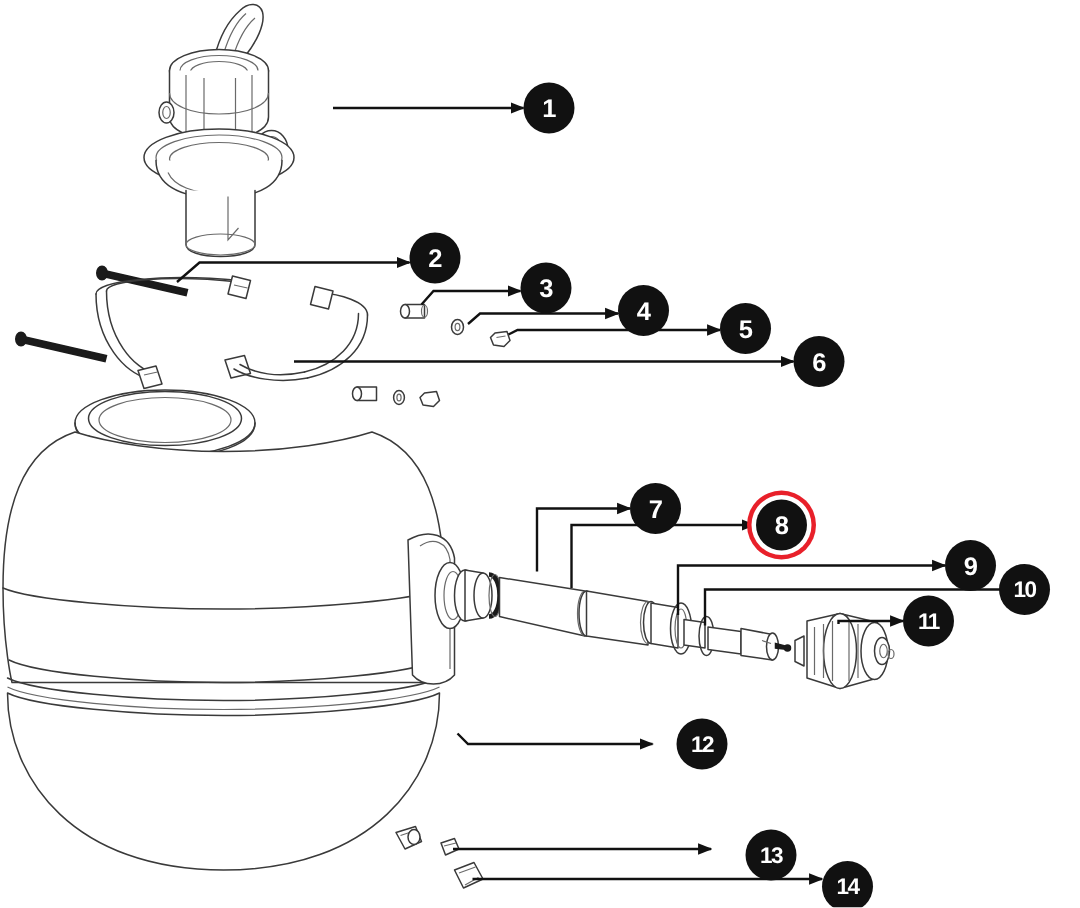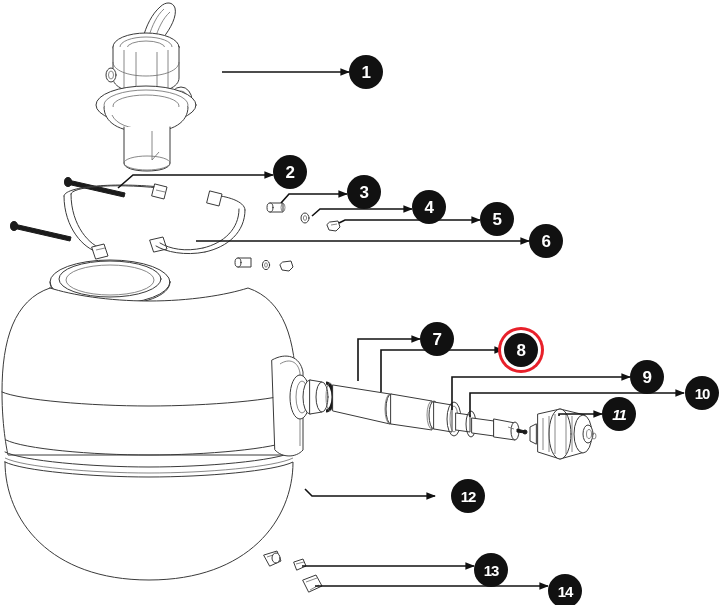--- a/index.html
+++ b/index.html
@@ -290,20 +290,20 @@
   <div id="callout-layer">
       <div class="callout" style="left: 366px; top: 72px; --hl: #e8202a;">1</div>
       <div class="callout" style="left: 290px; top: 172px; --hl: #e8202a;">2</div>
       <div class="callout" style="left: 364px; top: 192px; --hl: #e8202a;">3</div>
       <div class="callout" style="left: 429px; top: 207px; --hl: #e8202a;">4</div>
       <div class="callout" style="left: 497px; top: 219px; --hl: #e8202a;">5</div>
       <div class="callout" style="left: 546px; top: 241px; --hl: #e8202a;">6</div>
       <div class="callout" style="left: 437px; top: 339px; --hl: #e8202a;">7</div>
       <div class="callout selected" style="left: 521px; top: 350px; --hl: #e8202a;">8</div>
       <div class="callout" style="left: 647px; top: 377px; --hl: #e8202a;">9</div>
-      <div class="callout wide" style="left: 702px; top: 393px; text-align: right; --hl: #e8202a;">10</div>
-      <div class="callout wide" style="left: 619px; top: 414px; font-style: italic; --hl: #e8202a;">11</div>
+      <div class="callout wide" style="left: 683px; top: 393px; text-align: right; --hl: #e8202a;">10</div>
+      <div class="callout wide" style="left: 619px; top: 414px; --hl: #e8202a;">11</div>
       <div class="callout wide" style="left: 468px; top: 496px; --hl: #e8202a;">12</div>
-      <div class="callout wide" style="left: 491px; top: 570px; --hl: #e8202a;">13</div>
+      <div class="callout wide" style="left: 514px; top: 570px; --hl: #e8202a;">13</div>
       <div class="callout wide" style="left: 565px; top: 591px; --hl: #e8202a;">14</div>
     </div>
 
 </div>
 
 </body></html>

